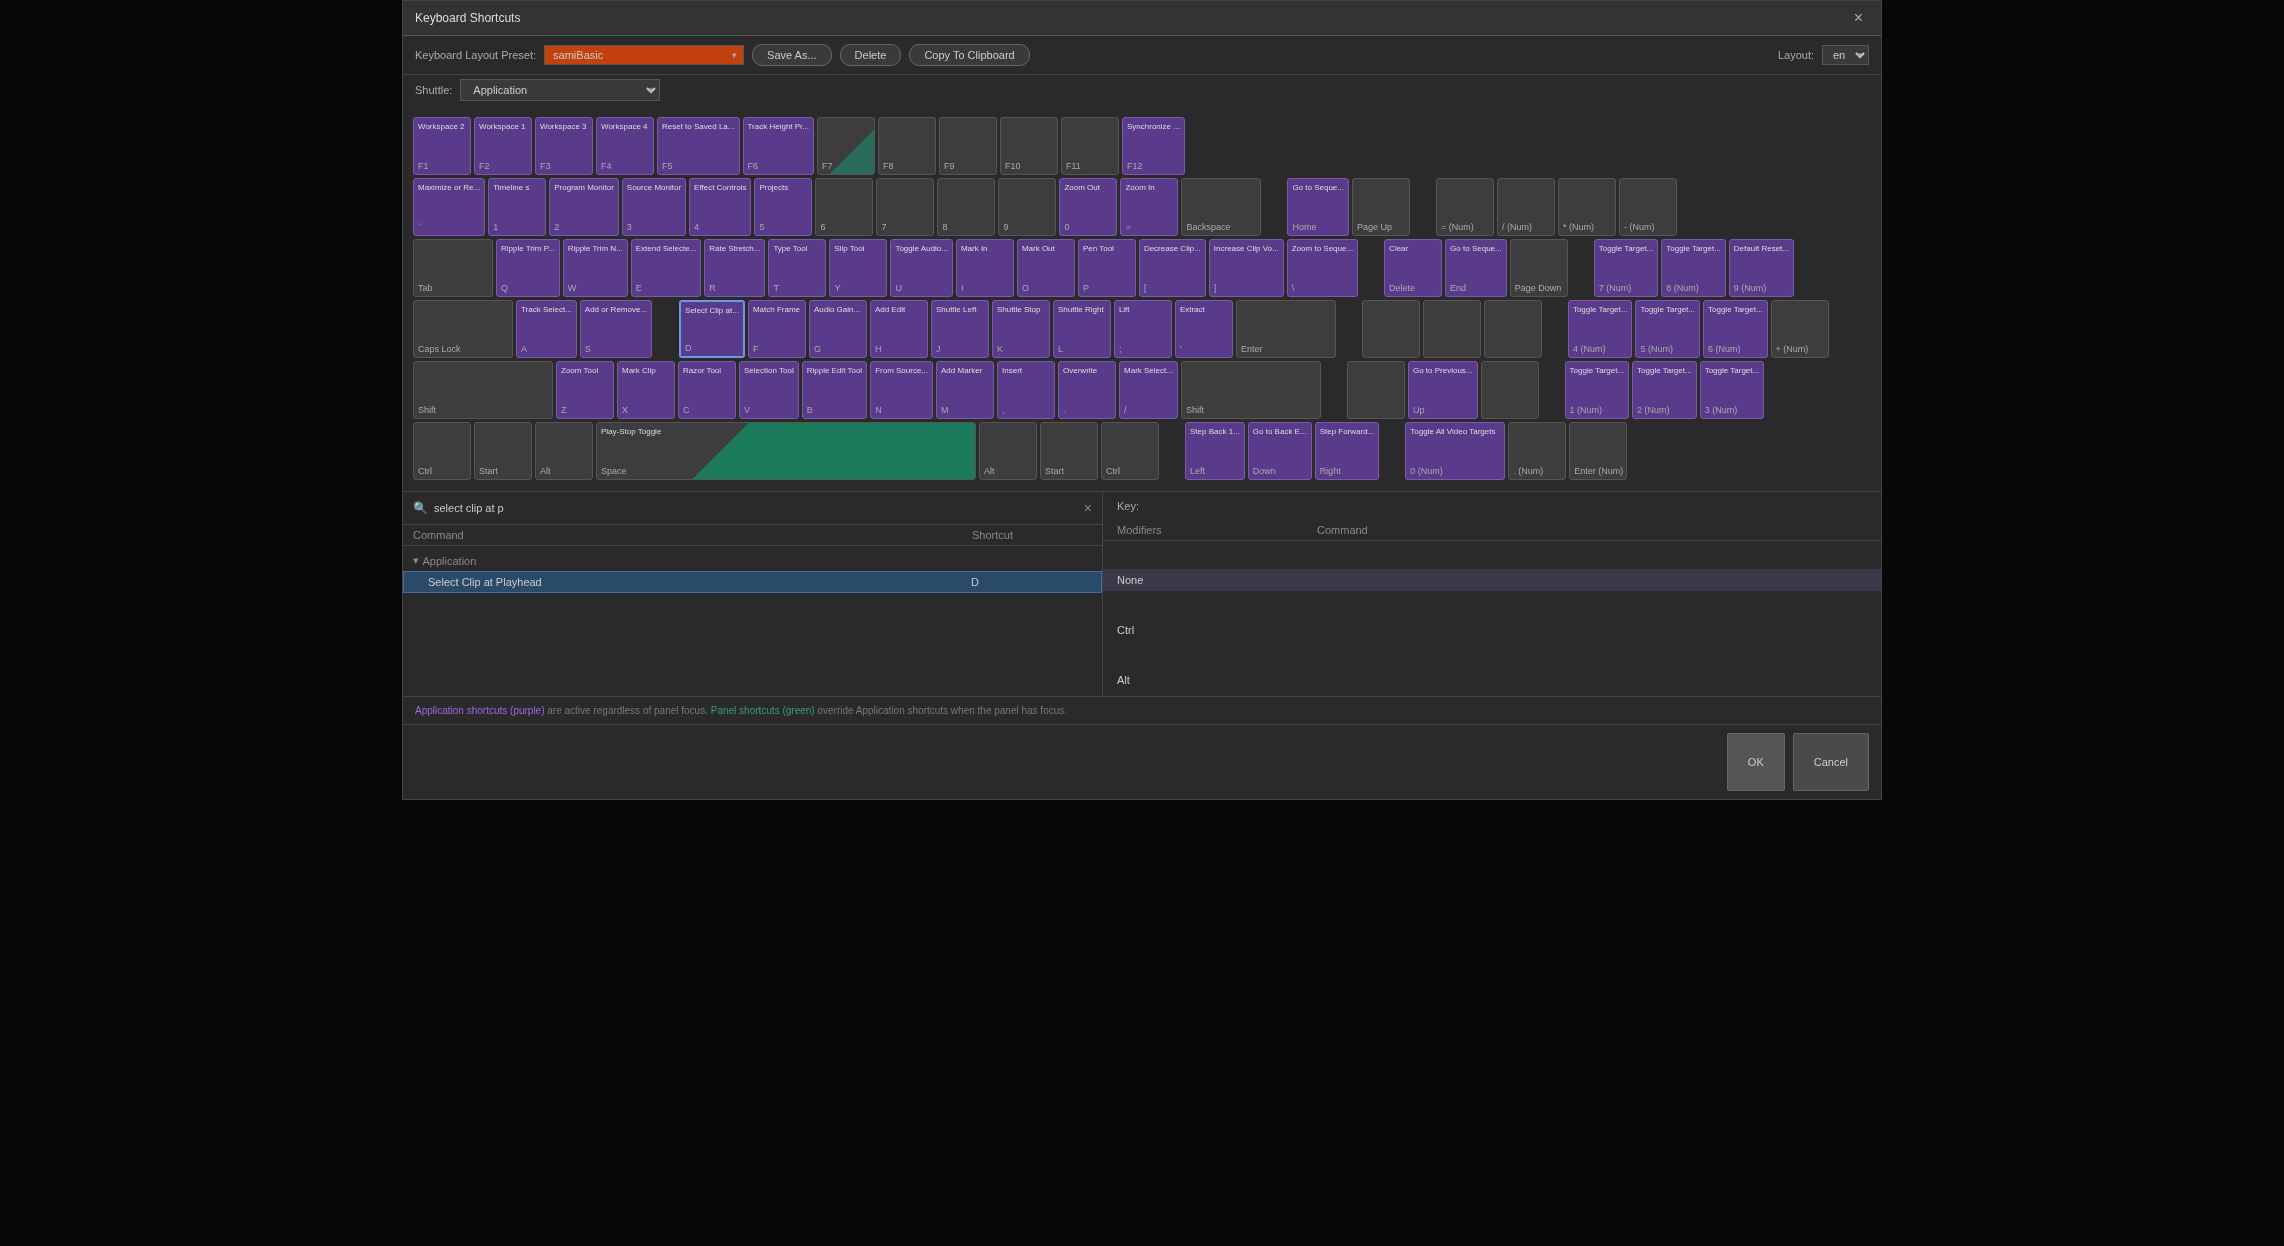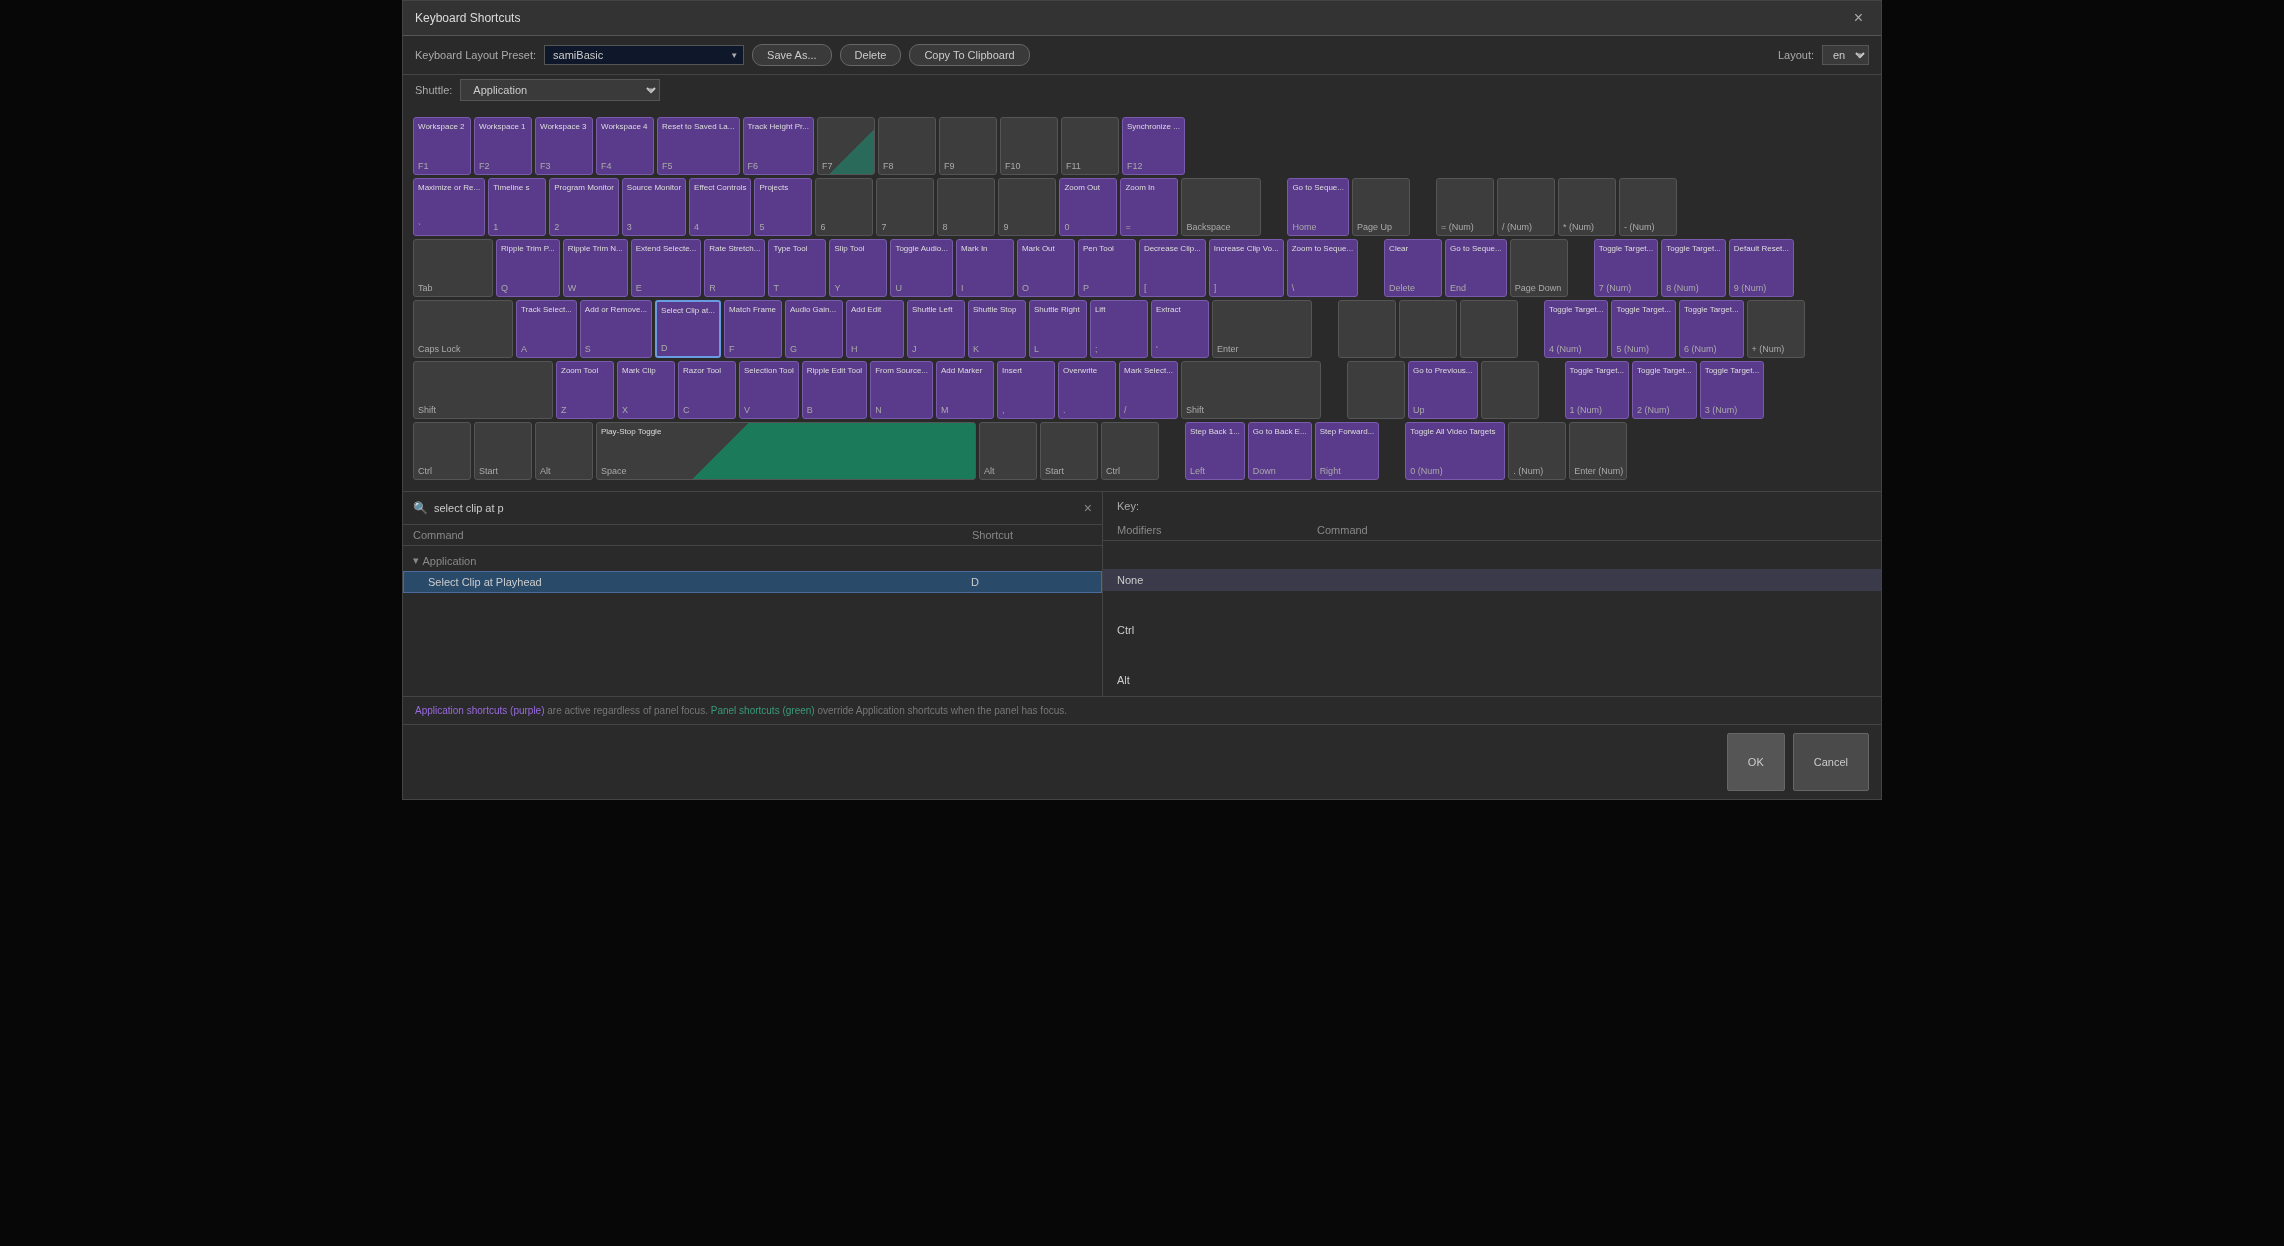--- a/index.html
+++ b/index.html
@@ -45,21 +45,21 @@
     }
     .toolbar-row {
       display: flex;
       align-items: center;
       padding: 8px 12px;
       gap: 8px;
       border-bottom: 1px solid #444;
     }
     .toolbar-label { color: #aaa; font-size: 11px; }
     .preset-select {
-      background: #0f172a;
+      background: #c2410c;
       border: 1px solid #555;
       color: #ccc;
       padding: 3px 24px 3px 8px;
       font-size: 11px;
       width: 200px;
       appearance: none;
       cursor: pointer;
     }
     .toolbar-btn {
       background: #3a3a3a;
@@ -524,21 +524,21 @@
           <span class="key-shortcut">Caps Lock</span>
         </div>
         <div class="key purple">
           <span class="key-top-label">Track Select...</span>
           <span class="key-shortcut">A</span>
         </div>
         <div class="key purple">
           <span class="key-top-label">Add or Remove...</span>
           <span class="key-shortcut">S</span>
         </div>
-        <div class="key purple" style="border: 2px solid #6a9adf;">
+        <div class="key purple" style="border: 2px solid #6a9adf; margin-left: 24px;">
           <span class="key-top-label">Select Clip at...</span>
           <span class="key-shortcut">D</span>
         </div>
         <div class="key purple">
           <span class="key-top-label">Match Frame</span>
           <span class="key-shortcut">F</span>
         </div>
         <div class="key purple">
           <span class="key-top-label">Audio Gain...</span>
           <span class="key-shortcut">G</span>

